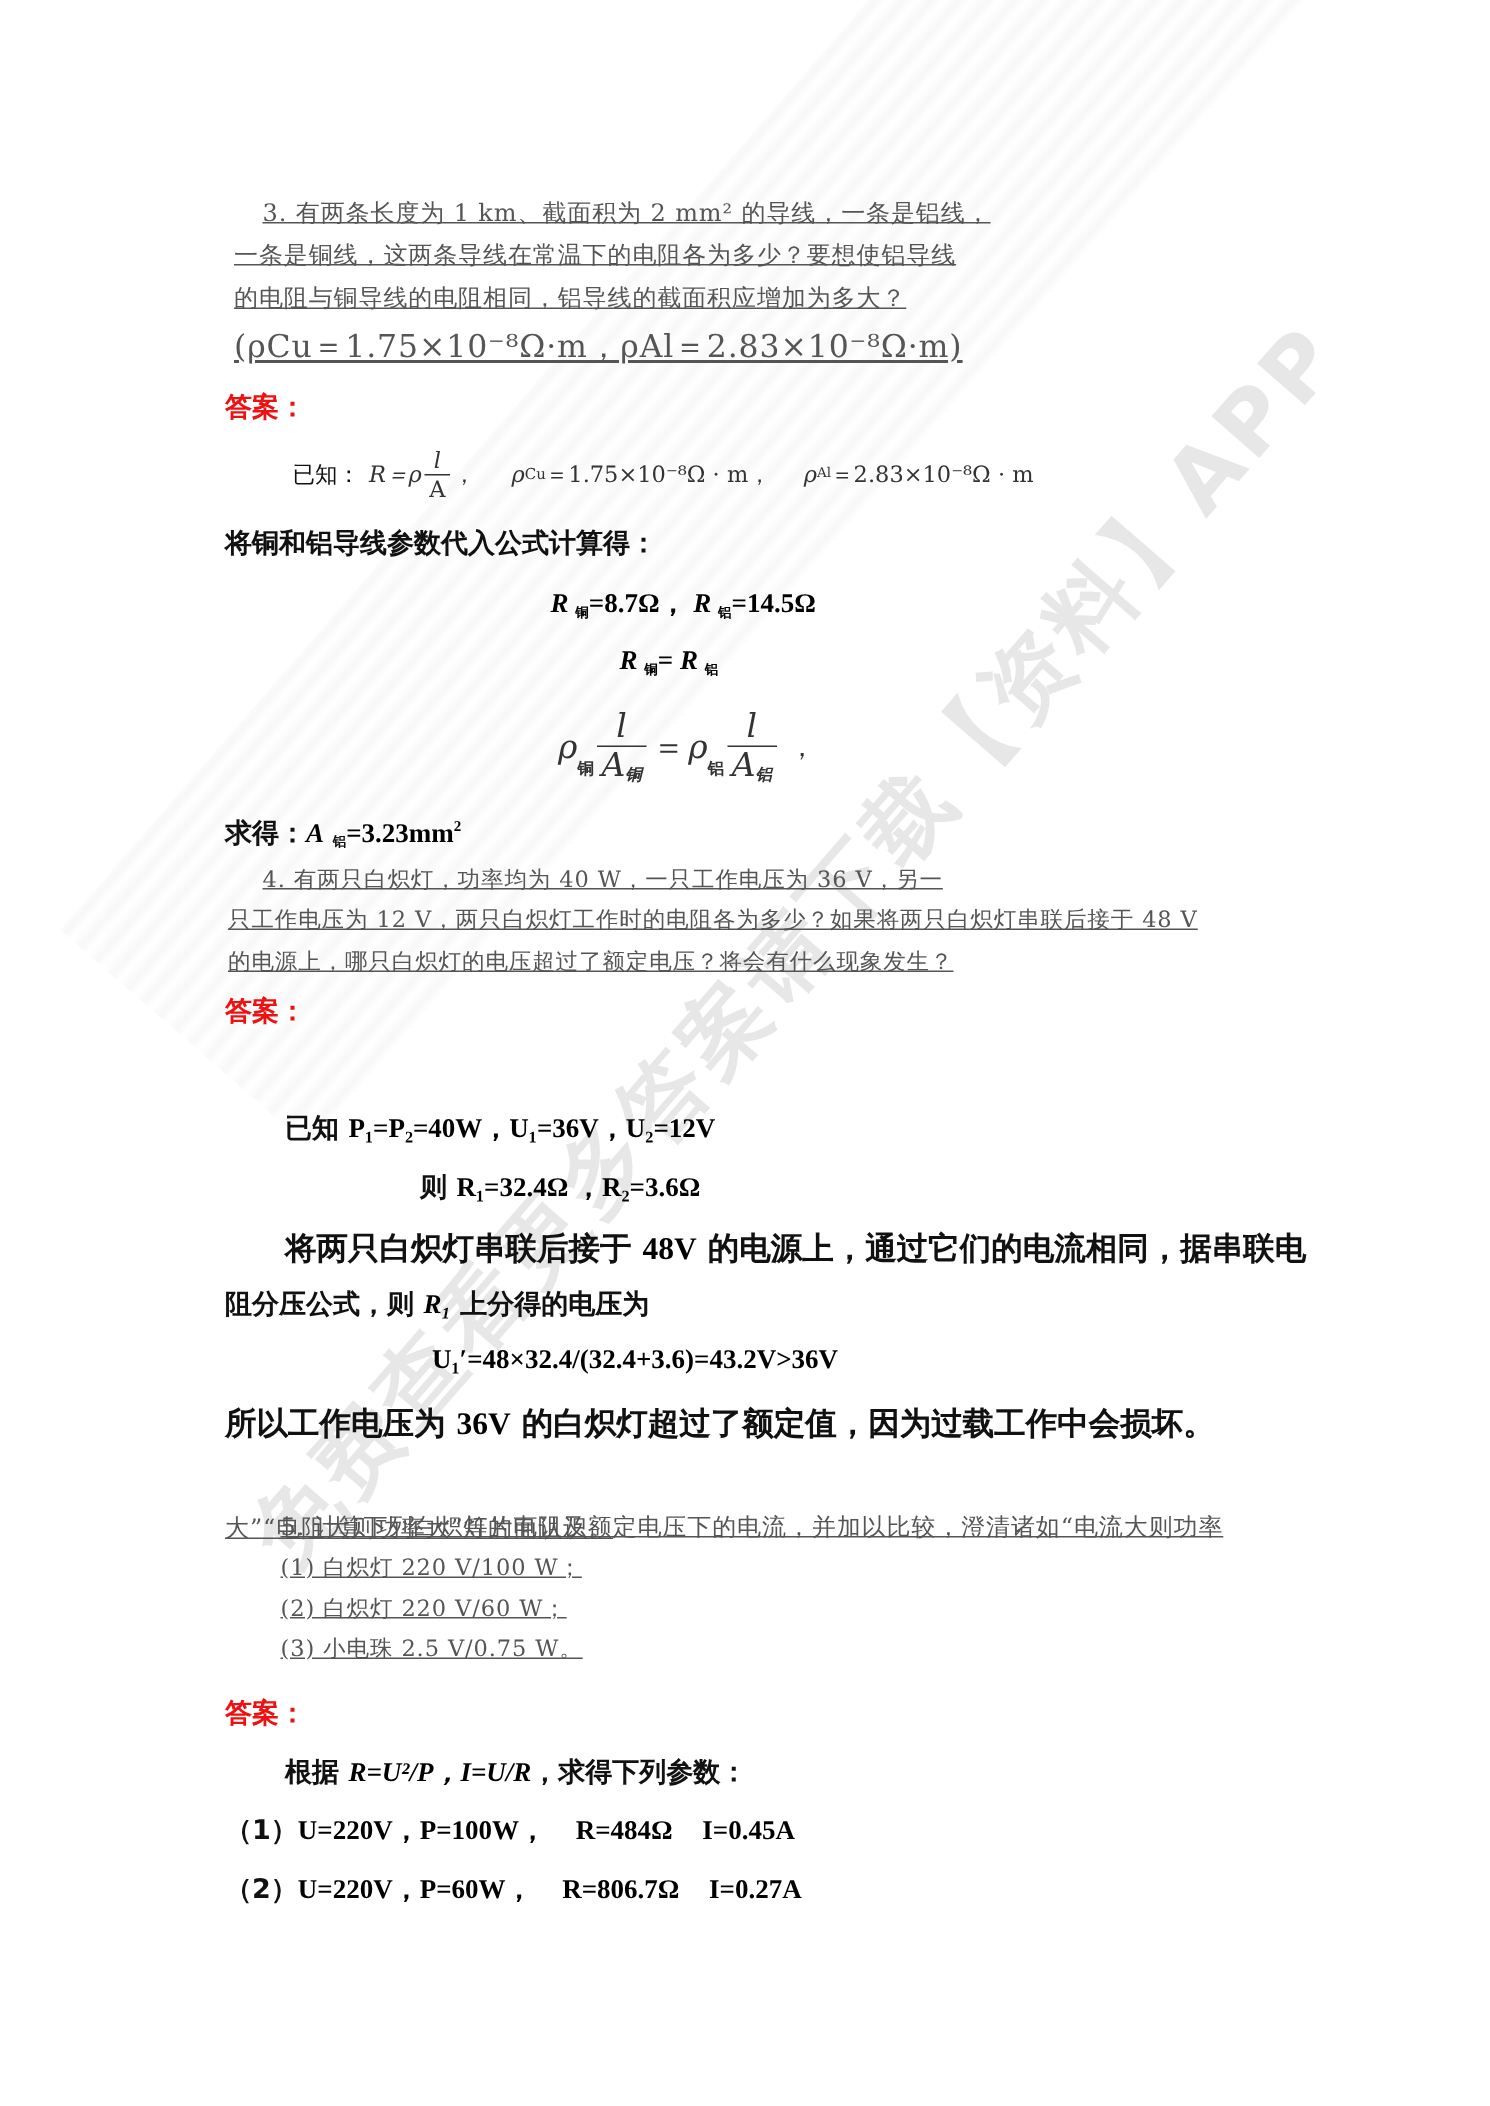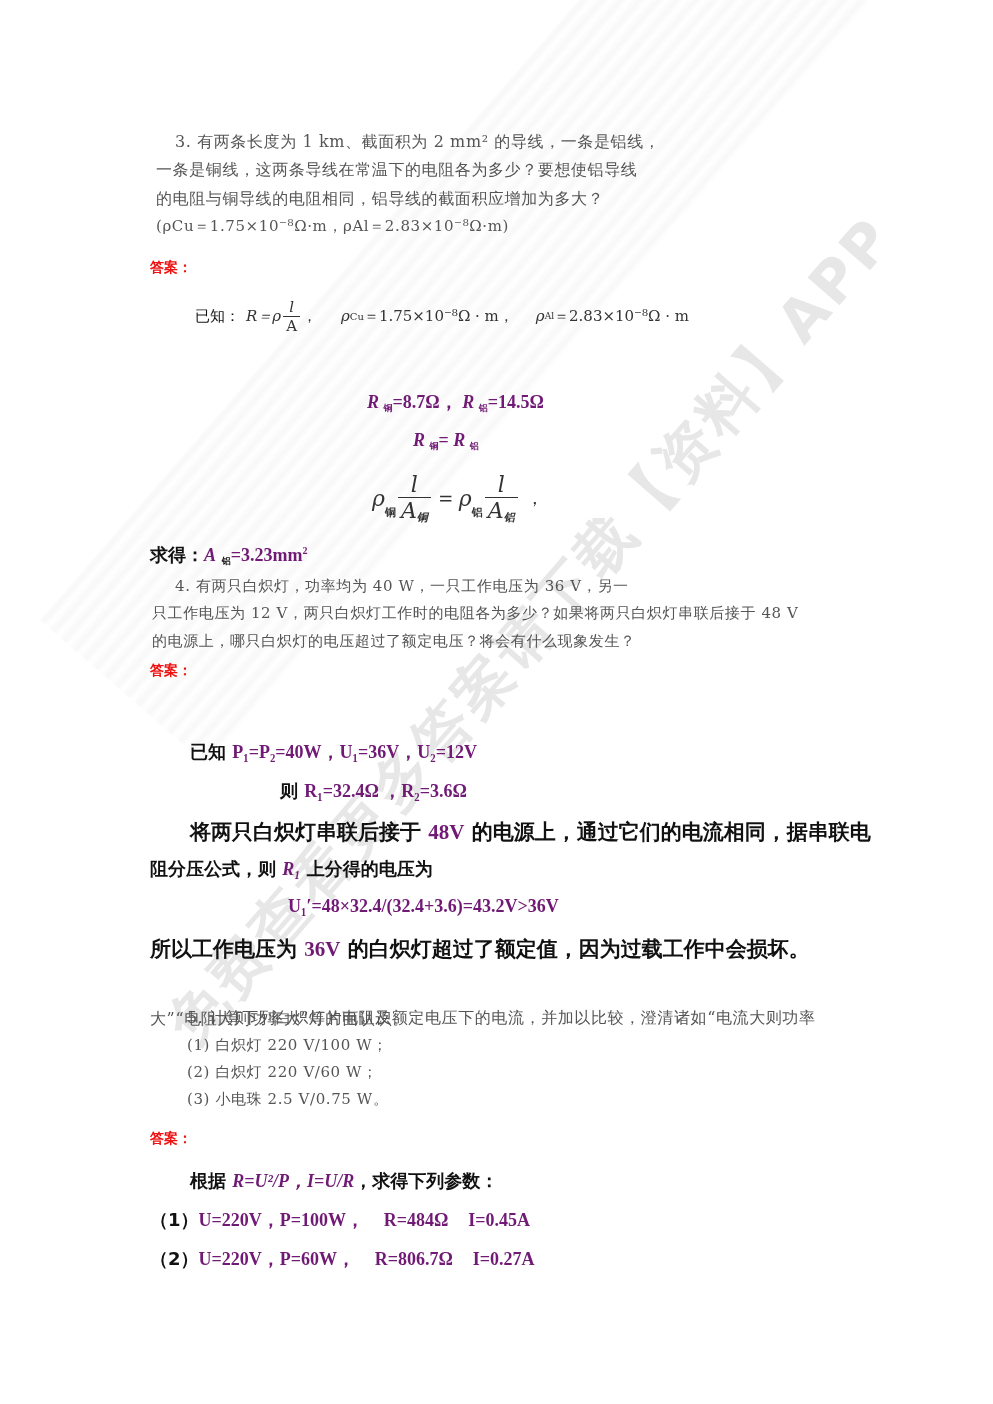--- a/index.html
+++ b/index.html
@@ -12,25 +12,25 @@
              transform: rotate(-49deg); transform-origin: 0 0;
              background: repeating-linear-gradient(0deg, rgba(225,225,225,0.0) 0px, rgba(225,225,225,0.35) 6px, rgba(240,240,240,0.0) 14px);
              opacity: 0.7; pointer-events: none; }
   .wm-text { position: absolute; left: 150px; top: 1010px; transform: rotate(-49deg); transform-origin: 0 0;
              font-family: "DejaVu Sans", sans-serif; font-weight: bold; font-size: 58px; letter-spacing: 4px;
              color: rgba(170,170,170,0.28); white-space: nowrap; pointer-events: none; }
 
   .abs { position: absolute; white-space: nowrap; }
 
   
-  .q { font-family: "DejaVu Serif", "Liberation Serif", serif; font-size: 16px; color: #555; letter-spacing: 0.6px; }
+  .q { font-family: "DejaVu Serif", "Liberation Serif", serif; font-size: 16px; color: #555; letter-spacing: 0.6px; text-decoration: underline; }
   
-  .ans { font-family: "DejaVu Sans", "Liberation Sans", sans-serif; font-weight: bold; font-size: 14px; color: #ee1111; }
+  .ans { font-family: "DejaVu Sans", "Liberation Sans", sans-serif; font-weight: bold; font-size: 18px; color: #ee1111; }
   
-  .b { font-family: "Liberation Serif", "DejaVu Serif", serif; font-weight: bold; color: #701a75; }
+  .b { font-family: "Liberation Serif", "DejaVu Serif", serif; font-weight: bold; color: #000000; }
   .cn { font-family: "DejaVu Sans", "Liberation Sans", sans-serif; font-weight: bold; color: #111; }
   .b18 { font-size: 18px; }
   .b19 { font-size: 21px; }
   .i { font-style: italic; }
   .subcn { font-size: 9px; vertical-align: -3px; font-family: "DejaVu Sans", sans-serif; font-weight: bold; }
   .sup { font-size: 10px; vertical-align: 7px; }
   .math { font-family: "DejaVu Serif", "Liberation Serif", serif; color: #333; font-size: 15px; }
 
   
   .frac { display: inline-block; vertical-align: middle; text-align: center; margin: 0 2px; }
@@ -41,40 +41,41 @@
 <body>
 
 <div class="page">
 
   <div class="wm-band"></div>
   <div class="wm-text">免费查看更多答案请下载【资料】APP</div>
 
   <div class="abs q" style="left:175px; top:132px;">3. 有两条长度为 1 km、截面积为 2 mm² 的导线，一条是铝线，</div>
   <div class="abs q" style="left:156px; top:160px;">一条是铜线，这两条导线在常温下的电阻各为多少？要想使铝导线</div>
   <div class="abs q" style="left:156px; top:189px;">的电阻与铜导线的电阻相同，铝导线的截面积应增加为多大？</div>
-  <div class="abs q" style="left:156px; top:217px; font-size:15px;">(ρCu＝1.75×10⁻⁸Ω·m，ρAl＝2.83×10⁻⁸Ω·m)</div>
+  <div class="abs q" style="left:156px; top:217px; font-size:21px;">(ρCu＝1.75×10⁻⁸Ω·m，ρAl＝2.83×10⁻⁸Ω·m)</div>
 
   <div class="abs ans" style="left:150px; top:259px;">答案：</div>
 
   <div class="abs" style="left:195px; top:296px; height:40px; display:flex; align-items:center;">
     <span class="cn" style="font-size:15px; font-weight:normal;">已知：</span>
     <span class="math i" style="margin-left:6px;">R＝ρ</span>
     <span class="frac math">
       <span class="num">l</span>
       <span class="den">A</span>
     </span>
     <span class="math" style="margin-right:24px;">，</span>
     <span class="math i">ρ</span>
       <span class="math" style="font-size:10px; vertical-align:-4px;">Cu</span>
     <span class="math" style="margin-right:22px;">＝1.75×10⁻⁸Ω · m，</span>
     <span class="math i">ρ</span>
       <span class="math" style="font-size:9px; vertical-align:-4px;">Al</span>
     <span class="math">＝2.83×10⁻⁸Ω · m</span>
   </div>
 
+  <div class="abs cn b18" style="left:150px; top:350px;">将铜和铝导线参数代入公式计算得：</div>
 
   <div class="abs b b18" style="left:367px; top:390px;">
     <span class="i">R</span>
     <span class="subcn">铜</span><span>=8.7Ω，</span>
     <span class="i">R</span>
     <span class="subcn">铝</span><span>=14.5Ω</span>
   </div>
 
   <div class="abs b b18" style="left:413px; top:430px;">
     <span class="i">R</span>

